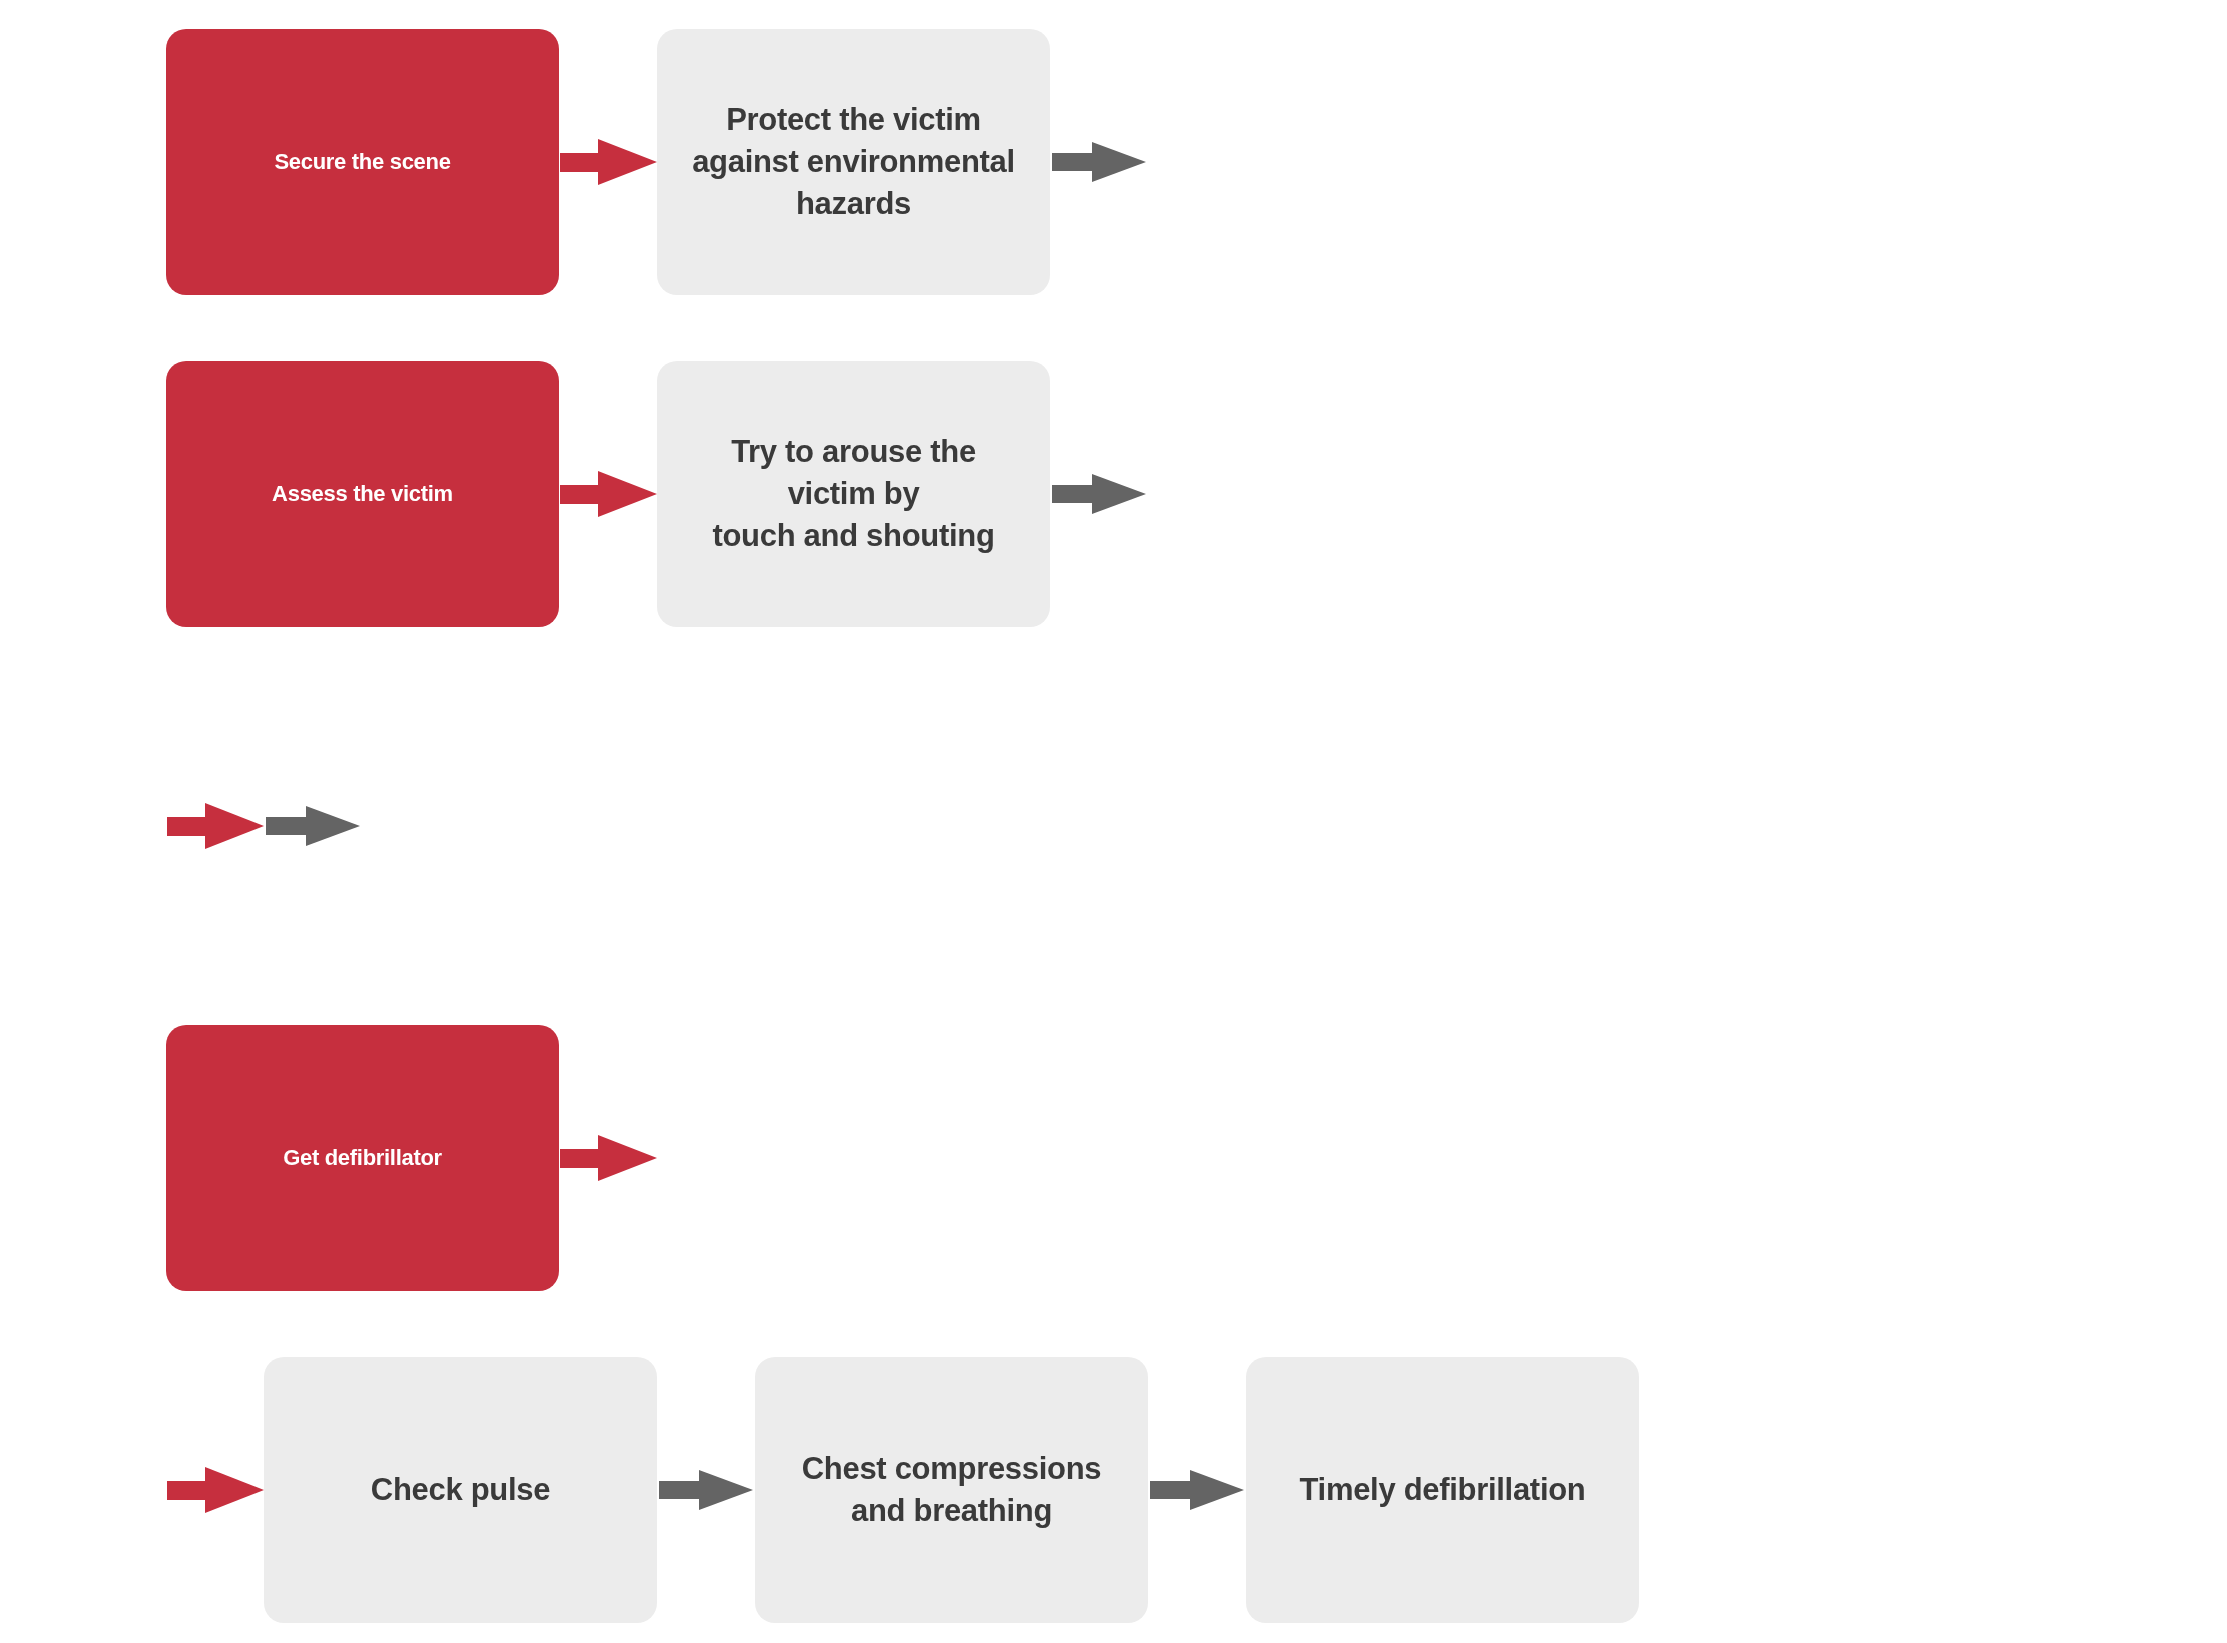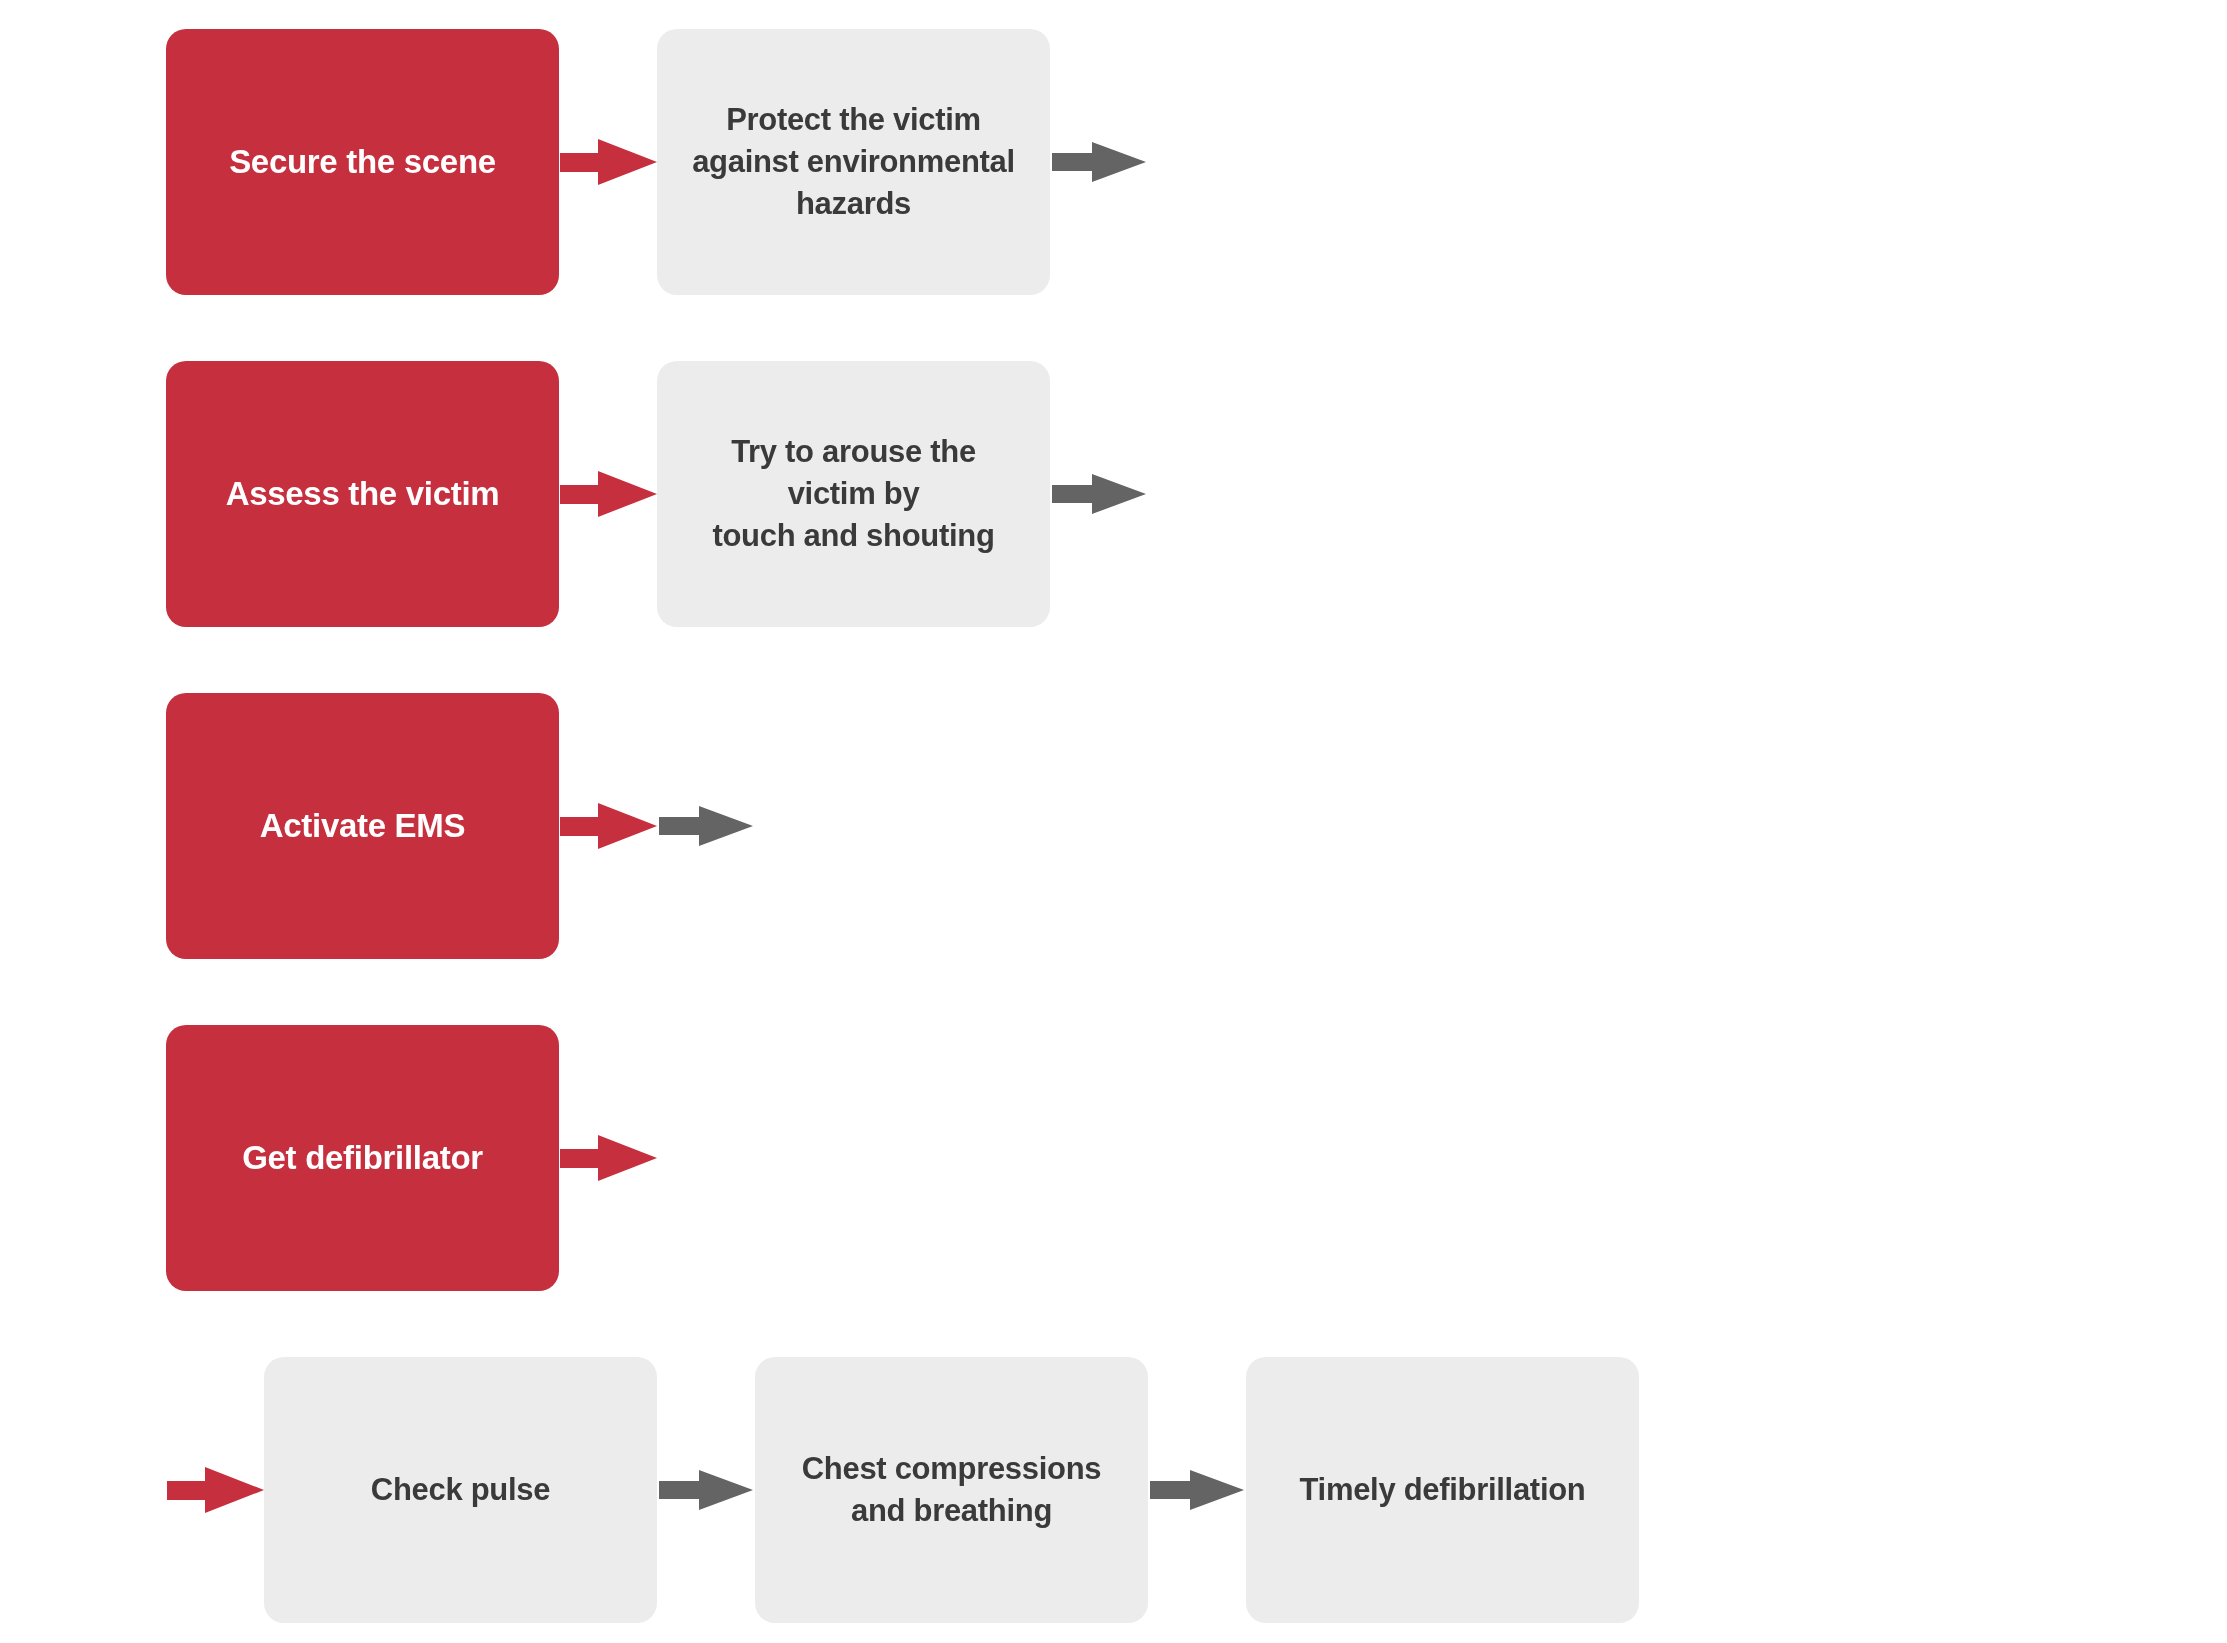--- a/index.html
+++ b/index.html
@@ -34,21 +34,21 @@
   .box span {
     white-space: pre-line;
     font-weight: bold;
     letter-spacing: -0.3px;
   }
   .step {
     background: var(--step-red, #C62F3E);
   }
   .step span {
     color: var(--step-text, #ffffff);
-    font-size: 33px;
+    font-size: 22px;
     line-height: 1.3;
   }
   .card {
     background: var(--card-gray, #ECECEC);
   }
   .card span {
     color: var(--card-text, #3A3A3A);
     font-size: 31px;
     line-height: 1.35;
   }
@@ -127,23 +127,20 @@
     </div>
     <div class="arrowzone">
       <div class="arrow arrow-gray">
           <i class="shaft"></i>
           <i class="head"></i>
         </div>
     </div>
   </div>
 
   <div class="row">
-    <div class="box step">
-      <span>Activate EMS</span>
-    </div>
     <div class="arrowzone">
       <div class="arrow arrow-red">
           <i class="shaft"></i>
           <i class="head"></i>
         </div>
     </div>
     <div class="arrowzone">
       <div class="arrow arrow-gray">
           <i class="shaft"></i>
           <i class="head"></i>

